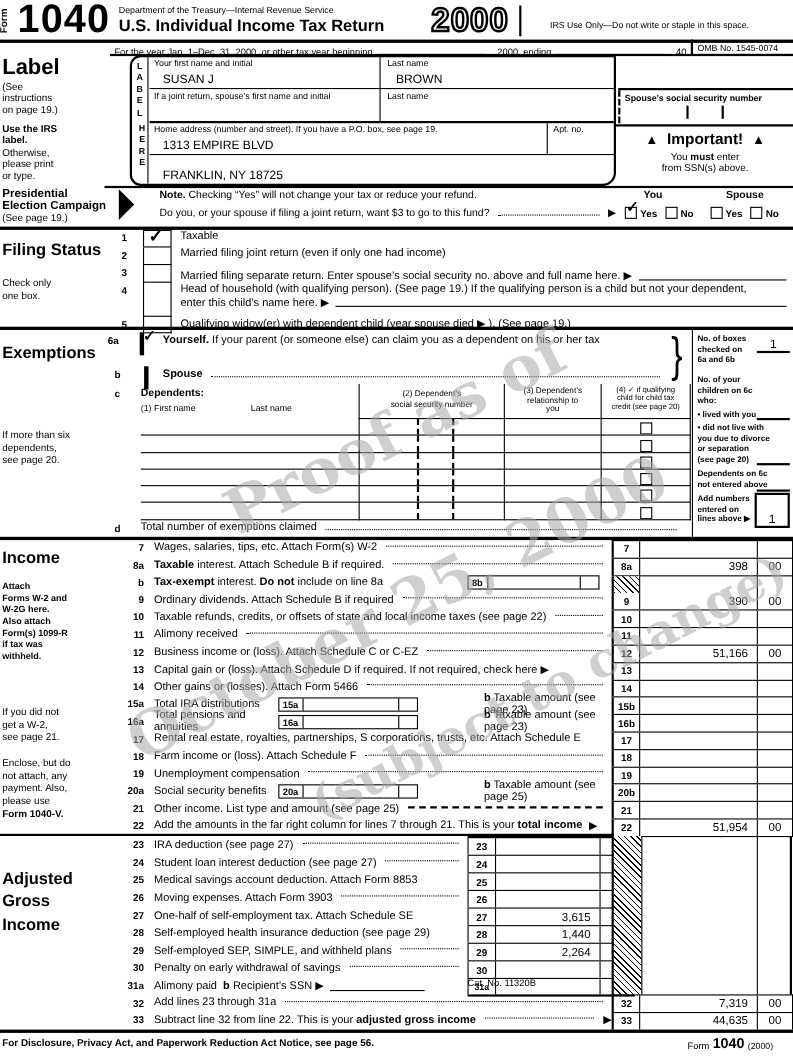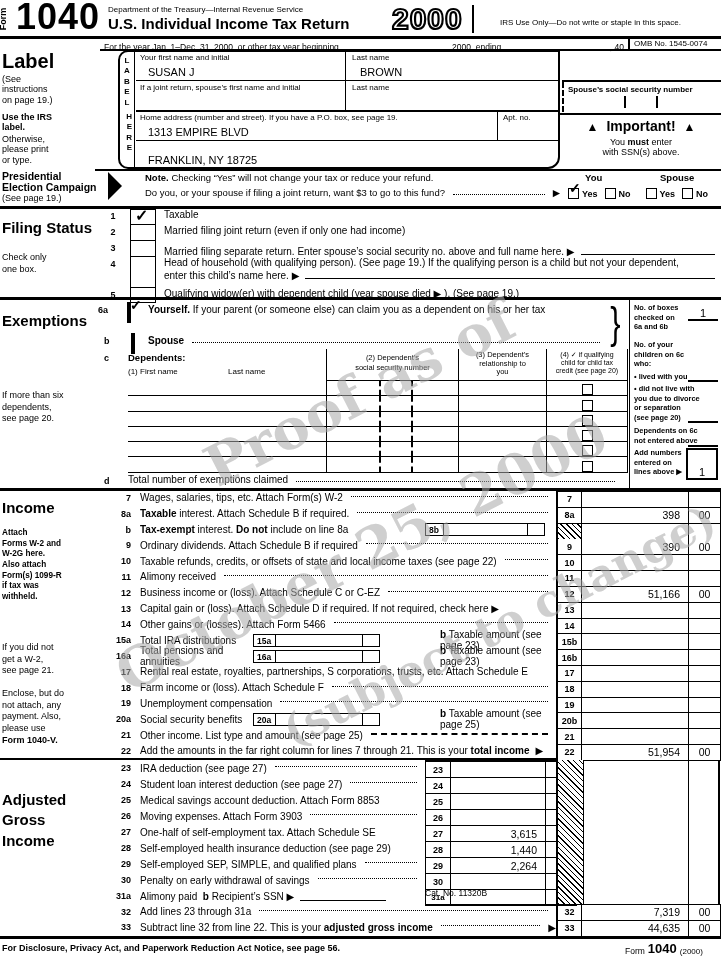--- a/index.html
+++ b/index.html
@@ -126,21 +126,21 @@
   <div class="hl" style="left:560px;top:113px;width:161px;height:2px" data-name="important-top-rule"></div>
 
   
   <div class="abs" style="left:565px;top:118px;width:152px;text-align:center" data-name="important-box">
     <div class="f" style="justify-content:center;gap:8px">
       <span style="font-size:12px" data-name="warning-triangle-icon">▲</span>
       <span class="b" style="font-size:14px" data-name="important-title">Important!</span>
       <span style="font-size:12px" data-name="warning-triangle-icon">▲</span>
     </div>
     <div style="font-size:9px;margin-top:3px" data-name="important-line1"><span>You </span><b>must</b><span> enter</span></div>
-    <div style="font-size:9px" data-name="important-line2">with SSN(s) above.</div>
+    <div style="font-size:9px" data-name="important-line2">from SSN(s) above.</div>
   </div>
 
   <div class="hl" style="left:95px;top:169px;width:626px;height:2px" data-name="label-bottom-rule"></div>
 
   
   <div class="abs b" style="left:2px;top:170px;font-size:10.5px" data-name="presidential-title1">Presidential</div>
   <div class="abs b" style="left:2px;top:181px;font-size:10.5px" data-name="presidential-title2">Election Campaign</div>
   <div class="abs" style="left:2px;top:193px;font-size:9px" data-name="presidential-see-page">(See page 19.)</div>
   <div class="abs" style="left:108px;top:172px;width:0;height:0;border-top:14px solid transparent;border-bottom:14px solid transparent;border-left:14px solid #000" data-name="arrow-right-icon"></div>
   <div class="abs" style="left:145px;top:172px;font-size:9.5px" data-name="presidential-note"><b>Note.</b><span> Checking “Yes” will not change your tax or reduce your refund.</span></div>
@@ -589,21 +589,21 @@
     <div class="arow" data-name="line-27-row">
         <span class="lnum" data-name="line-number">27</span>
         <span data-name="line-27-label">One-half of self-employment tax. Attach Schedule SE</span>
       </div>
     <div class="arow" data-name="line-28-row">
         <span class="lnum" data-name="line-number">28</span>
         <span data-name="line-28-label">Self-employed health insurance deduction (see page 29)</span>
       </div>
     <div class="arow" data-name="line-29-row">
         <span class="lnum" data-name="line-number">29</span>
-        <span data-name="line-29-label">Self-employed SEP, SIMPLE, and qualified plans</span>
+        <span data-name="line-29-label">Self-employed SEP, SIMPLE, and withheld plans</span>
         <span class="ld" data-name="dotted-leader"></span>
       </div>
     <div class="arow" data-name="line-30-row">
         <span class="lnum" data-name="line-number">30</span>
         <span data-name="line-30-label">Penalty on early withdrawal of savings</span>
         <span class="ld" data-name="dotted-leader"></span>
       </div>
     <div class="arow" data-name="line-31a-row">
         <span class="lnum" data-name="line-number">31a</span>
         <span data-name="line-31a-label"><span>Alimony paid</span>&nbsp;&nbsp;<b>b</b><span> Recipient’s SSN ▶</span></span>

